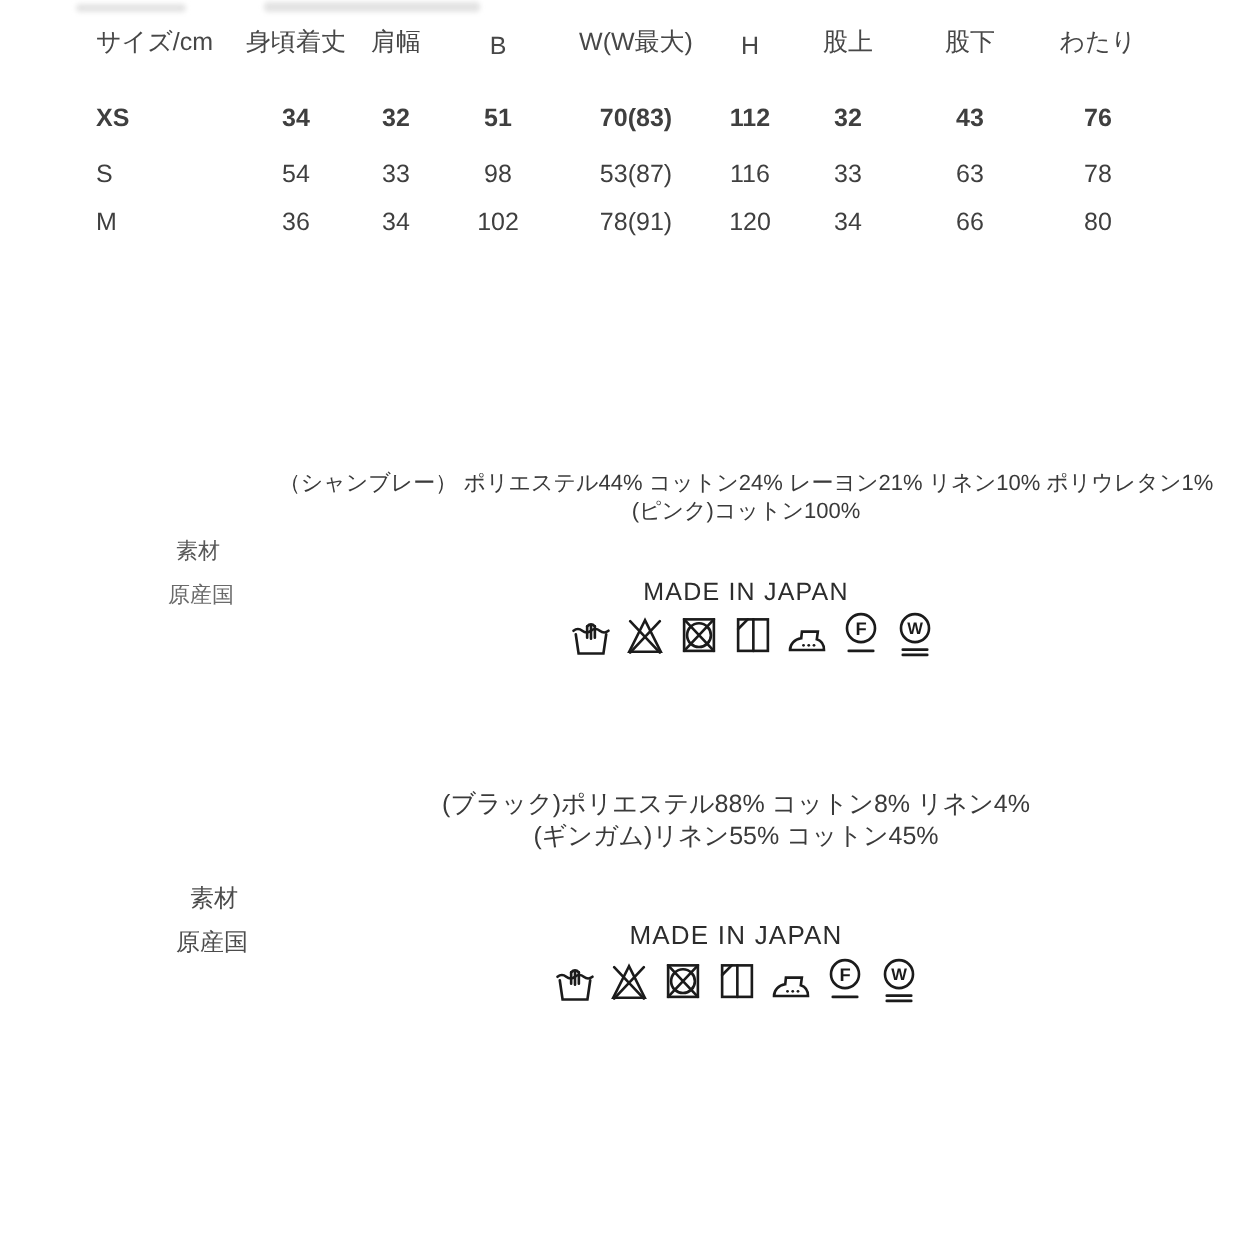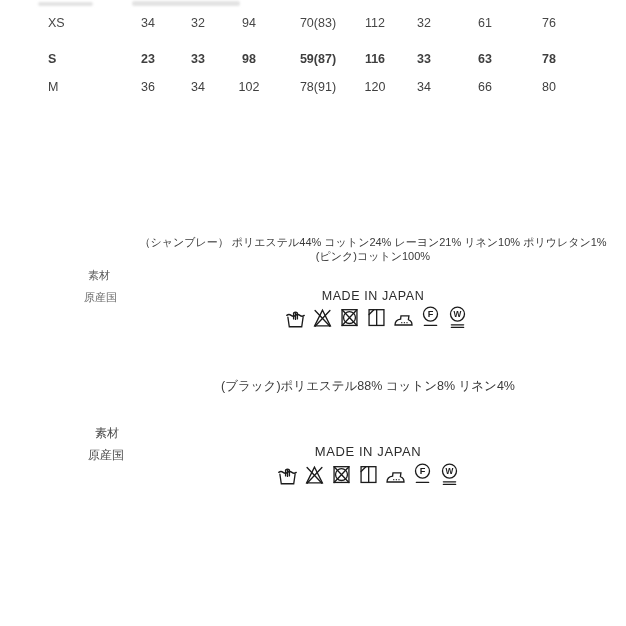--- a/index.html
+++ b/index.html
@@ -27,21 +27,21 @@
   .c3{width:58px;}
   .c4{width:80px;}
   .c5{width:34px;}
   .c6{width:64px;}
   .c7{width:58px;}
   .c8{width:70px;}
 
   
   .section{position:absolute;left:0;width:580px;}
   .sec1{top:232px;height:120px;}
-  .sec2{top:372px;height:130px;}
+  .sec2{top:388px;height:130px;}
   .comp-lines{position:absolute;text-align:center;color:#3a3a3a;}
   .sec1 .comp-lines{left:120px;top:4px;width:506px;font-size:11px;line-height:13.5px;}
   .sec2 .comp-lines{left:110px;top:6px;width:516px;font-size:12.5px;line-height:16px;}
   .side-label{position:absolute;color:#4c4c4c;white-space:nowrap;}
   .sec1 .lbl-material{left:88px;top:36px;font-size:11px;color:#585858;}
   .sec1 .lbl-origin{left:84px;top:58px;font-size:11px;color:#6a6a6a;}
   .sec2 .lbl-material{left:95px;top:53px;font-size:12px;}
   .sec2 .lbl-origin{left:88px;top:75px;font-size:12px;}
   .origin-line{position:absolute;text-align:center;color:#2c2c2c;letter-spacing:.6px;}
   .sec1 .origin-line{left:120px;top:57px;width:506px;font-size:12.5px;}
@@ -56,36 +56,47 @@
   .care-icon text{fill:#1b1b1b;stroke:none;font-family:"Liberation Sans",sans-serif;font-weight:bold;}
 </style>
 </head>
 <body>
 
 <div class="remnant r1"></div>
 <div class="remnant r2"></div>
 
 <div class="size-table">
     <div class="t-row">
+      <span class="cell c0">サイズ/cm</span>
+      <span class="cell c1">身頃着丈</span>
+      <span class="cell c2">肩幅</span>
+      <span class="cell c3">B</span>
+      <span class="cell c4">W(W最大)</span>
+      <span class="cell c5">H</span>
+      <span class="cell c6">股上</span>
+      <span class="cell c7">股下</span>
+      <span class="cell c8">わたり</span>
+    </div>
+    <div class="t-row">
       <span class="cell c0">XS</span>
       <span class="cell c1">34</span>
       <span class="cell c2">32</span>
-      <span class="cell c3">94</span>
+      <span class="cell c3">51</span>
       <span class="cell c4">70(83)</span>
       <span class="cell c5">112</span>
       <span class="cell c6">32</span>
-      <span class="cell c7">61</span>
+      <span class="cell c7">43</span>
       <span class="cell c8">76</span>
     </div>
     <div class="t-row">
       <span class="cell c0">S</span>
-      <span class="cell c1">23</span>
+      <span class="cell c1">54</span>
       <span class="cell c2">33</span>
       <span class="cell c3">98</span>
-      <span class="cell c4">59(87)</span>
+      <span class="cell c4">53(87)</span>
       <span class="cell c5">116</span>
       <span class="cell c6">33</span>
       <span class="cell c7">63</span>
       <span class="cell c8">78</span>
     </div>
     <div class="t-row">
       <span class="cell c0">M</span>
       <span class="cell c1">36</span>
       <span class="cell c2">34</span>
       <span class="cell c3">102</span>
@@ -155,20 +166,21 @@
           <text x="12" y="15" font-size="9.5" text-anchor="middle">W</text>
           <path d="M5 23.8 H19 M5 26.8 H19" stroke-width="1.6"></path>
         </svg>
       </span>
     </div>
 </div>
 
 <div class="section sec2">
   <div class="comp-lines">
       <div>(ブラック)ポリエステル88% コットン8% リネン4%</div>
+      <div>(ギンガム)リネン55% コットン45%</div>
     </div>
   <div class="side-label lbl-material">素材</div>
   <div class="side-label lbl-origin">原産国</div>
   <div class="origin-line">MADE IN JAPAN</div>
   <div class="icon-row">
       <span class="care-icon">
         <svg viewBox="0 0 24 28">
           <path d="M2 13 Q4.5 11 7 13 Q9.5 15 12 13 Q14.5 11 17 13 Q19.5 15 22 13"></path>
           <path d="M3.3 15 L4.9 26 H19.1 L20.7 15"></path>
           <path d="M9.8 17 V10.5 M12 17.6 V9.8 M14.2 17 V10.5"></path>

